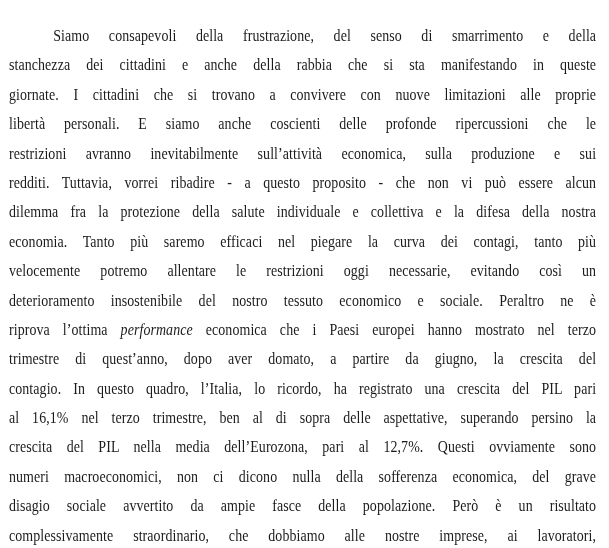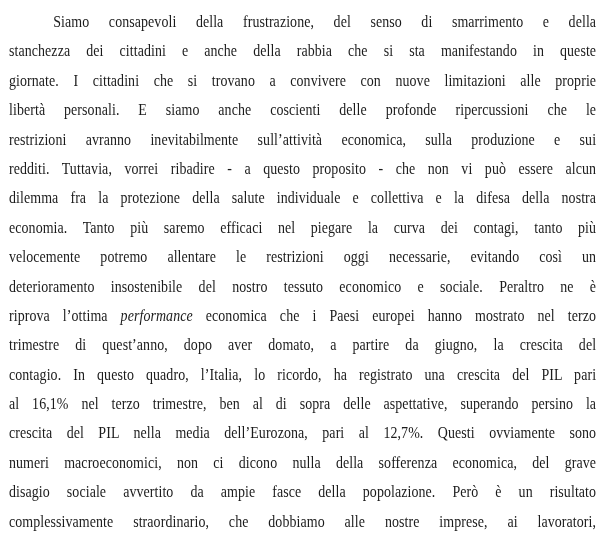--- a/index.html
+++ b/index.html
@@ -11,21 +11,21 @@
     width: 609px;
     height: 548px;
     overflow: hidden;
     font-family: "Liberation Serif", "DejaVu Serif", serif;
     color: #1b1b1b;
   }
   .page {
     box-sizing: border-box;
     width: 609px;
     height: 548px;
-    padding: 7px 0 0 9px;
+    padding: 21px 0 0 9px;
     background: #ffffff;
   }
   .text-block {
     width: 716px;                 
     transform: scaleX(0.82);
     transform-origin: top left;
     font-size: 17px;
     line-height: 29.4px;
     letter-spacing: 0.1px;
   }

